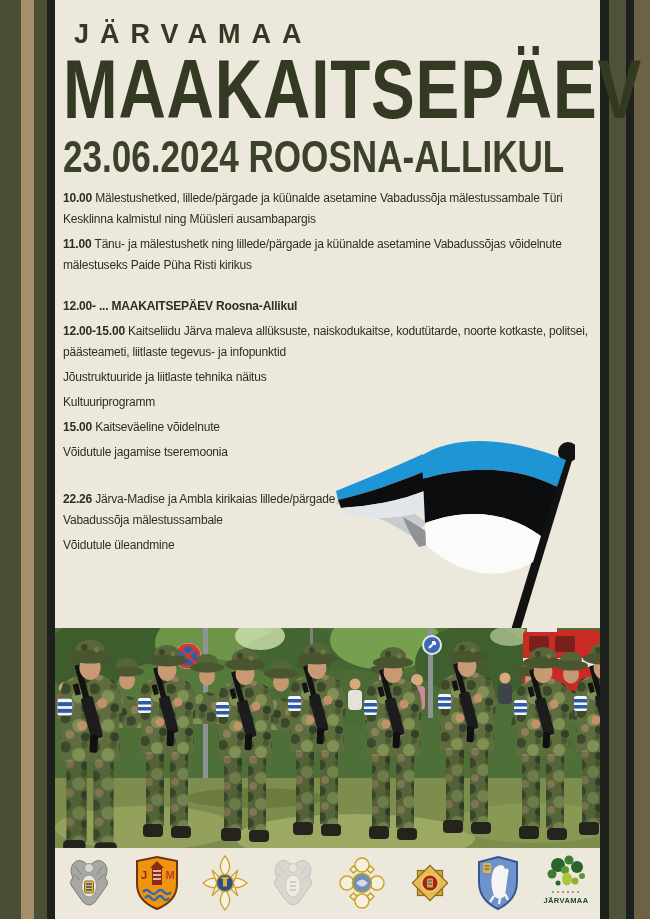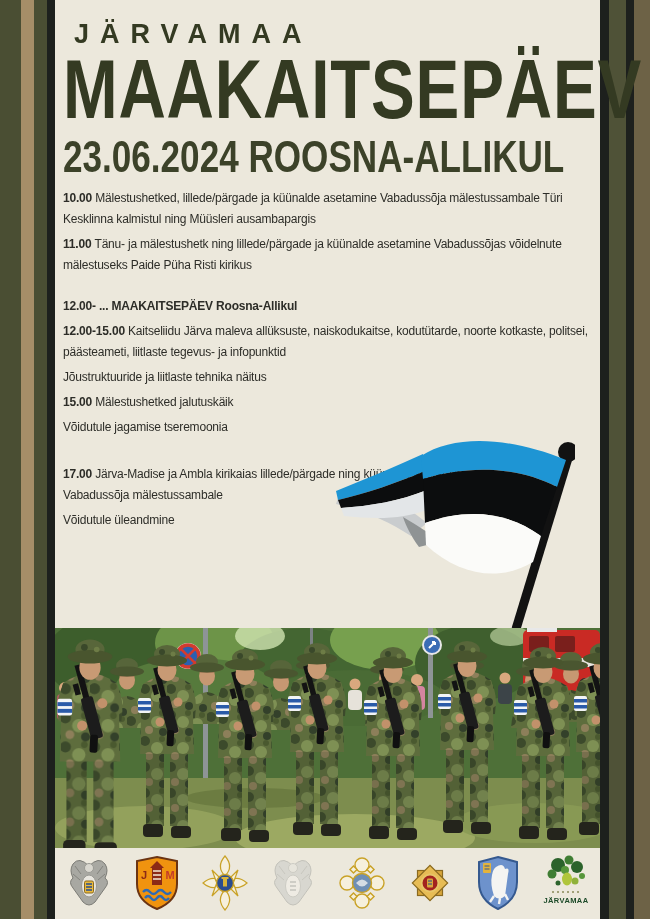--- a/index.html
+++ b/index.html
@@ -69,23 +69,24 @@
     <div class="title">MAAKAITSEPÄEV</div>
     <div class="dateline">23.06.2024 ROOSNA-ALLIKUL</div>
   </div>
 
   <div class="schedule">
       <p class="sched"><b>10.00 </b><span>Mälestushetked, lillede/pärgade ja küünalde asetamine Vabadussõja mälestussambale Türi Kesklinna kalmistul ning Müüsleri ausambapargis</span></p>
       <p class="sched"><b>11.00 </b><span>Tänu- ja mälestushetk ning lillede/pärgade ja küünalde asetamine Vabadussõjas võidelnute mälestuseks Paide Püha Risti kirikus</span></p>
       <p class="sched gap"><b>12.00- ... MAAKAITSEPÄEV Roosna-Allikul</b></p>
       <p class="sched"><b>12.00-15.00 </b><span>Kaitseliidu Järva maleva allüksuste, naiskodukaitse, kodutütarde, noorte kotkaste, politsei, päästeameti, liitlaste tegevus- ja infopunktid</span></p>
       <p class="sched"><span>Jõustruktuuride ja liitlaste tehnika näitus</span></p>
-      <p class="sched"><b>15.00 </b><span>Mälestushetked jalutuskäik</span></p>
+      <p class="sched"><span>Kultuuriprogramm</span></p>
+      <p class="sched"><b>15.00 </b><span>Kaitseväeline võidelnute</span></p>
       <p class="sched"><span>Võidutule jagamise tseremoonia</span></p>
-      <p class="sched gap2 narrow"><b>17.00 </b><span>Järva-Madise ja Ambla kirikaias lillede/pärgade ning küünalde asetamine Vabadussõja mälestussambale</span></p>
+      <p class="sched gap2 narrow"><b>22.26 </b><span>Järva-Madise ja Ambla kirikaias lillede/pärgade ning küünalde asetamine Vabadussõja mälestussambale</span></p>
       <p class="sched"><span>Võidutule üleandmine</span></p>
     </div>
 
   <svg class="flag" viewBox="0 0 250 196" role="img" aria-label="Waving Estonian flag on a pole">
     <line x1="244" y1="22" x2="191" y2="196" stroke="#121212" stroke-width="9"></line>
     <circle cx="243" cy="19" r="10" fill="#121212"></circle>
 
     <path d="M14,62 C45,53 75,68 102,90 L86,103 C60,86 34,76 11,71 Z" fill="#c9ccce"></path>
     <path d="M78,84 C94,94 106,100 114,109 L94,114 C86,103 81,93 78,84 Z" fill="#8f9394"></path>
 

